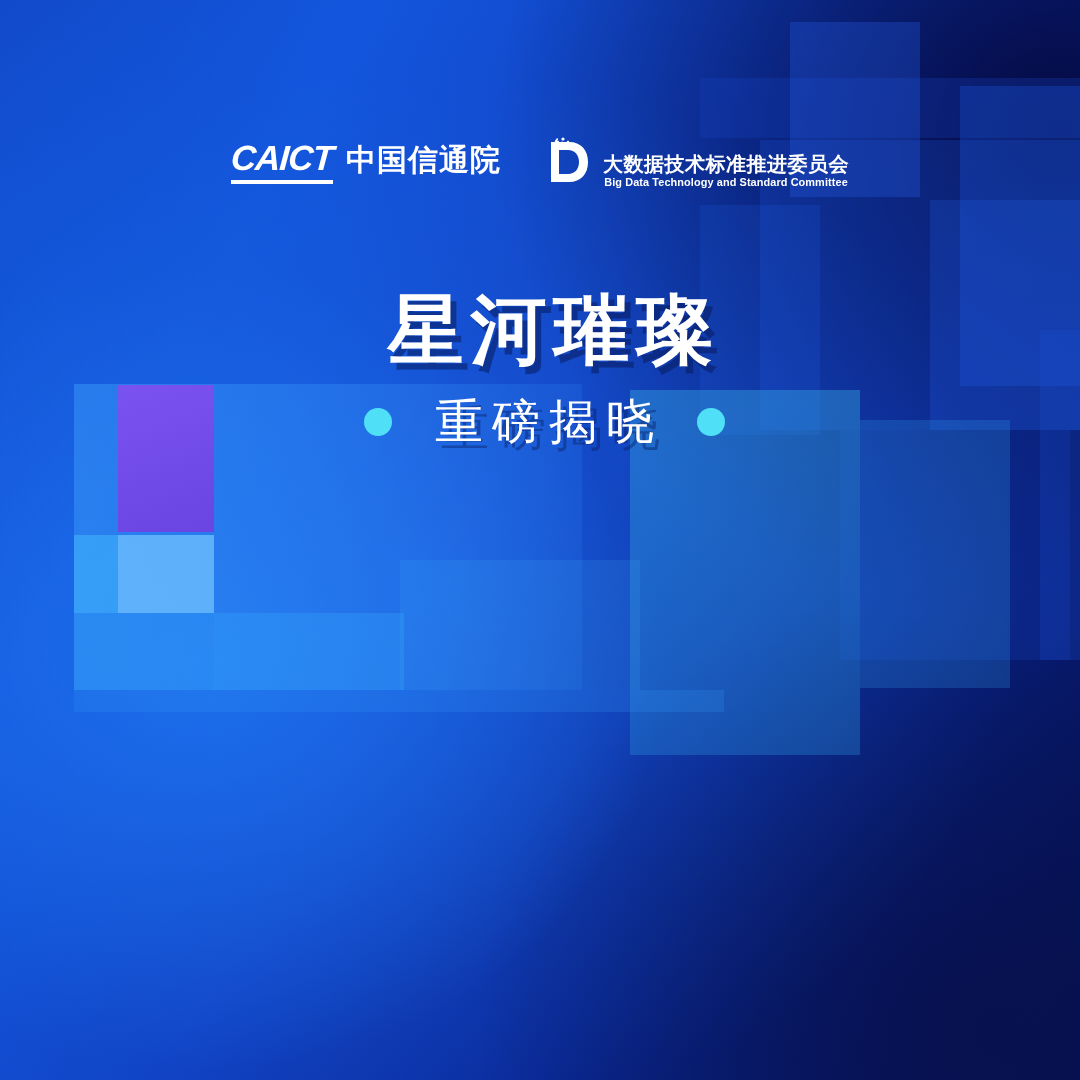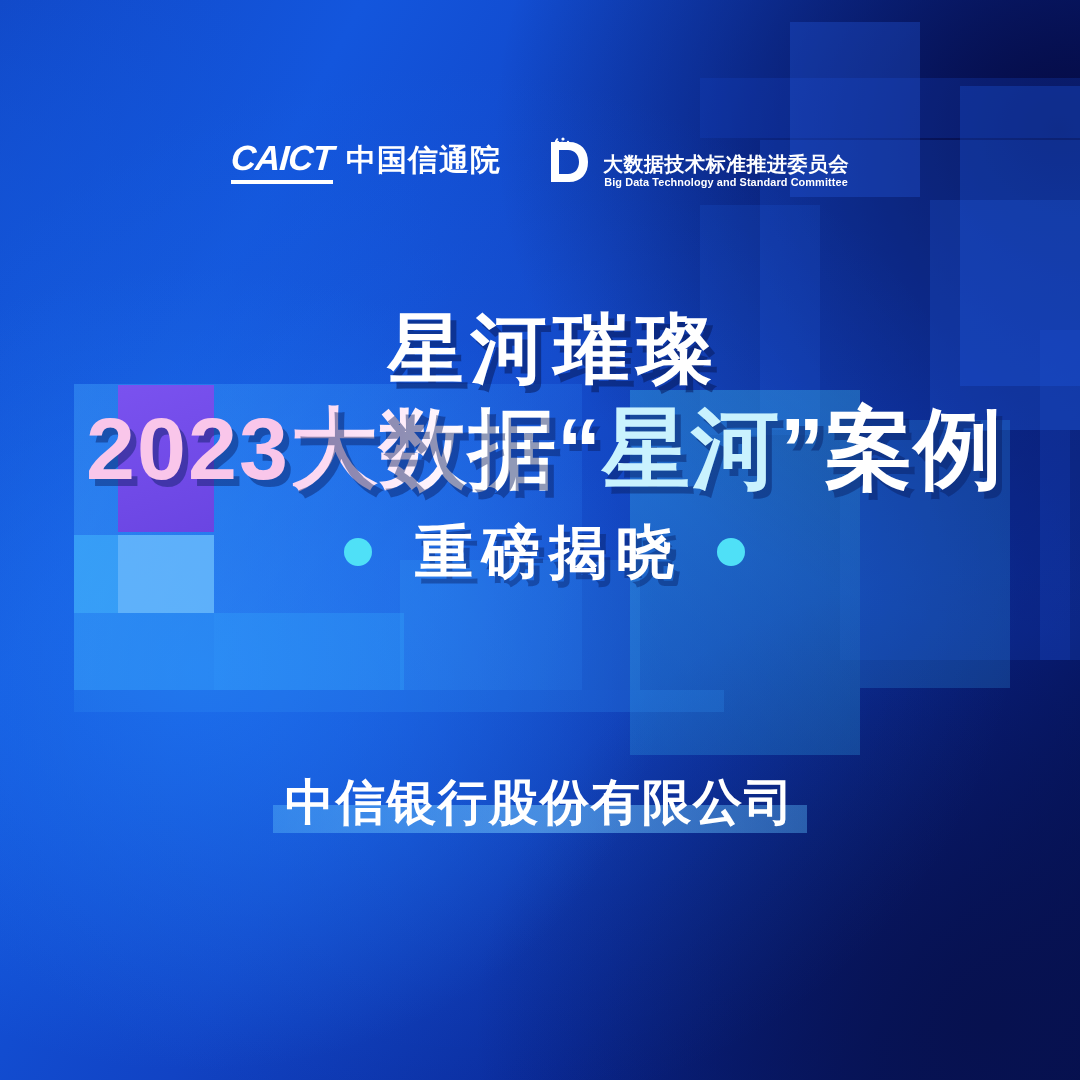--- a/index.html
+++ b/index.html
@@ -123,21 +123,21 @@
   .bdtsc-en {
     color: #ffffff;
     font-size: 11px;
     font-weight: bold;
     letter-spacing: 0.1px;
     line-height: 1;
     transform: scaleX(0.99);
   }
 
   
-  .headline { position: absolute; left: 9px; right: 0; top: 292px; margin-top: 19px; }
+  .headline { position: absolute; left: 9px; right: 0; top: 292px; }
 
   .line-1 {
     text-align: center;
     font-size: 76px;
     font-weight: bold;
     letter-spacing: 7px;
     color: #ffffff;
     line-height: 1;
     text-shadow: 6px 7px 0 rgba(8,28,95,0.55);
     padding-left: 18px;
@@ -171,22 +171,22 @@
     justify-content: center;
     gap: 34px;
   }
   .dot {
     width: 28px; height: 28px;
     border-radius: 50%;
     background: #4fe0f7;
     flex: none;
   }
   .line-3-text {
-    font-size: 58px;
-    font-weight: bold;
+    font-size: 48px;
+    font-weight: normal;
     letter-spacing: 9px;
     color: #ffffff;
     line-height: 1;
     text-shadow: 6px 7px 0 rgba(8,28,95,0.42);
     padding-left: 9px;
   }
 
   
   .winners {
     position: absolute;
@@ -272,37 +272,30 @@
         <div class="bdtsc-en">Big Data Technology and Standard Committee</div>
       </div>
     </div>
 
   </div>
 
   <div class="headline">
 
     <div class="line-1">星河璀璨</div>
 
-    <div class="line-2">
-      <span class="seg-year">2023</span><span class="seg-bigdata">大数据</span><span class="seg-quote">“</span><span class="seg-galaxy">星河</span><span class="seg-quote">”</span><span class="seg-case">案例</span>
-    </div>
 
     <div class="line-3">
       <span class="dot"></span>
       <span class="line-3-text">重磅揭晓</span>
       <span class="dot"></span>
     </div>
 
   </div>
 
   <div class="winners">
     <div class="winners-rows">
 
-      <div class="winner">
-        <span class="hl"></span>
-        <span class="txt">中信银行股份有限公司</span>
-      </div>
 
 
     </div>
   </div>
 
 </div>
 
 </body></html>

